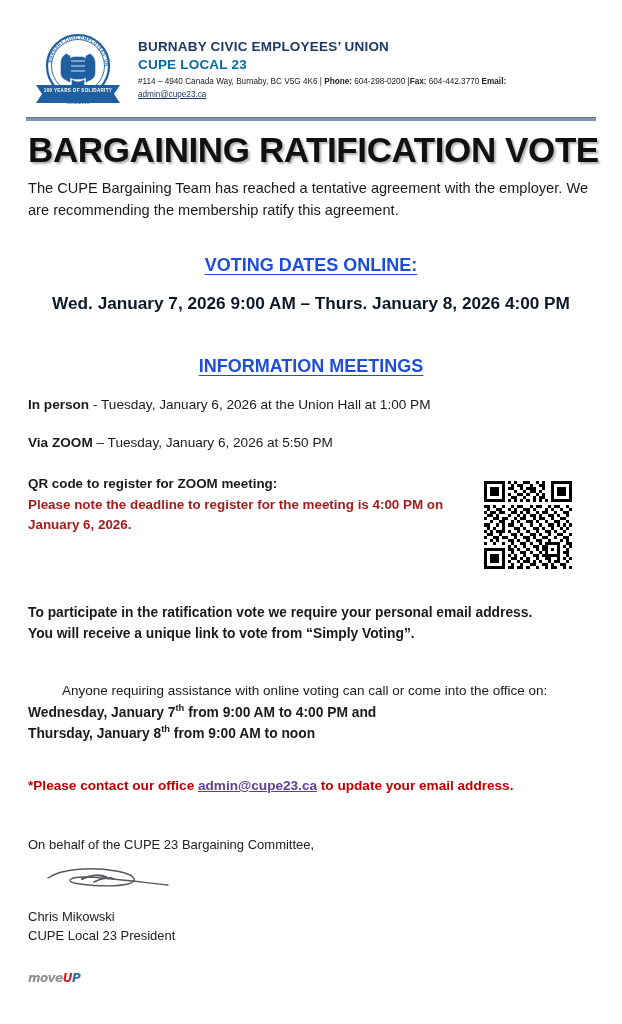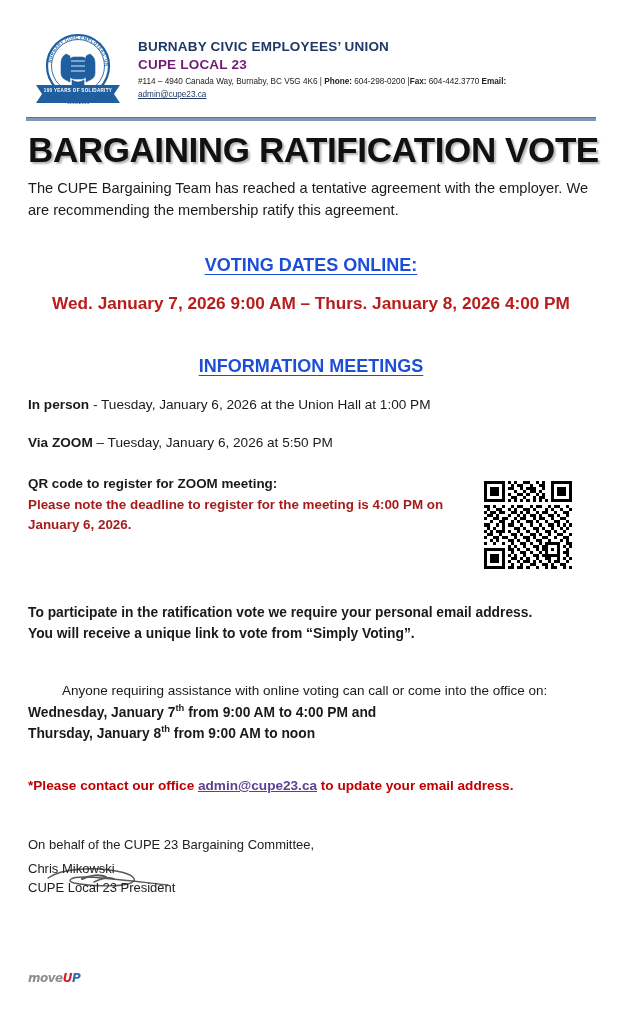--- a/index.html
+++ b/index.html
@@ -48,21 +48,21 @@
   .org-name {
     font-size: 13.5px;
     font-weight: bold;
     color: #1f3864;
     letter-spacing: .2px;
     line-height: 1.35;
   }
   .org-local {
     font-size: 13.5px;
     font-weight: bold;
-    color: #701a75;
+    color: #0369a1;
     letter-spacing: .2px;
     line-height: 1.35;
   }
   .org-contact {
     font-size: 8.2px;
     color: #222;
     line-height: 1.5;
     margin-top: 2px;
   }
   .org-contact b { font-weight: bold; }
@@ -108,21 +108,21 @@
     text-decoration: underline;
     text-underline-offset: 3px;
     margin-top: 33px;
     color: #1d4ed8;
   }
   .section-head.second { margin-top: 42px; }
 
   .dates-line {
     font-size: 17.2px;
     font-weight: bold;
-    color: #b91c1c;
+    color: #0f172a;
     text-align: center;
     margin-top: 17px;
     white-space: nowrap;
   }
 
   .meet-line {
     font-size: 13.6px;
     margin-top: 18px;
     line-height: 1.5;
   }
@@ -568,21 +568,21 @@
   <div id="signature">
     <svg width="130" height="32" viewBox="0 0 130 32">
       <g fill="none" stroke="#55585c" stroke-linecap="round">
         <path d="M4 12 C 18 2, 50 1, 72 5 C 90 8, 96 15, 84 18 C 72 21, 44 20, 30 17 C 22 15, 26 11, 40 11 C 58 11, 96 16, 124 19" stroke-width="1.3"></path>
         <path d="M38 13 C 46 9, 56 8, 62 11" stroke-width="2"></path>
         <path d="M50 16 C 58 12, 66 11, 70 13" stroke-width="1.6"></path>
       </g>
     </svg>
   </div>
 
-  <div class="abs" style="top:860px;">
+  <div class="abs" style="top:908px;">
     <div class="signer">Chris Mikowski</div>
     <div class="signer">CUPE Local 23 President</div>
   </div>
 
   <div id="footer-logo">
     <span class="moveup"><span>move</span><span class="u">U</span><span class="p">P</span></span>
   </div>
 
 </div>
 

